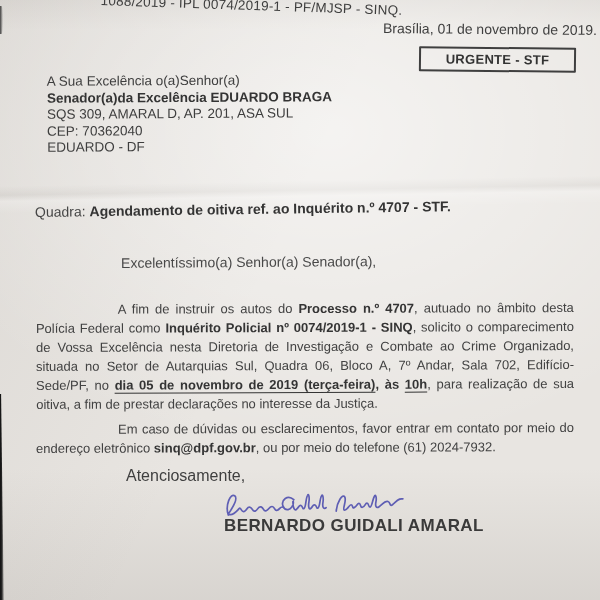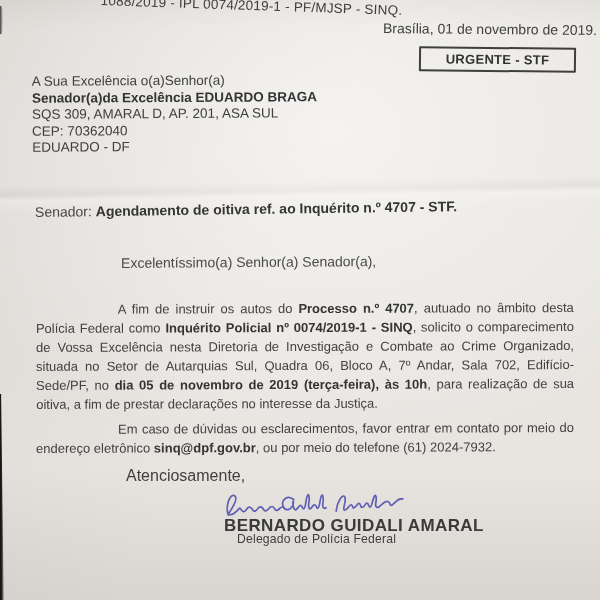--- a/index.html
+++ b/index.html
@@ -26,32 +26,32 @@
     border-radius:0 50% 50% 0;opacity:.85;
   }
   .edge-bottom{
     position:absolute;left:0;top:394px;width:5px;height:206px;
     background:linear-gradient(to right,#161616 25%,rgba(22,22,22,0));
     clip-path:polygon(0 0,22% 0,75% 100%,0 100%);
   }
   .txt{position:absolute;color:#454545;}
   .nowrap{white-space:nowrap;}
   .b{font-weight:700;color:#343434;}
-  .u{text-decoration-thickness:1.4px;text-underline-offset:2.5px;margin-top:8px;}
+  .u{text-decoration:underline;text-decoration-thickness:1.4px;text-underline-offset:2.5px;margin-top:8px;}
   .i{}
   .ref-line{left:101px;top:-7px;font-size:13.5px;letter-spacing:.2px;transform:rotate(1.9deg);transform-origin:0 0;color:#3e3e3e;}
   .date-line{left:383px;top:21px;font-size:14px;transform:rotate(.5deg);color:#3f3f3f;}
   .urgent-box{
     left:419px;top:47px;width:153px;height:21px;
     border:2px solid #3f3f3f;border-radius:1px;
     display:flex;align-items:center;justify-content:center;
     font-size:13px;font-weight:700;color:#333;letter-spacing:.3px;
     transform:rotate(.6deg);
   }
-  .recipient{left:32px;top:73px;font-size:13.5px;line-height:16.5px;transform:rotate(-.3deg);color:#3e3e3e;}
+  .recipient{left:47px;top:73px;font-size:13.5px;line-height:16.5px;transform:rotate(-.3deg);color:#3e3e3e;}
   .subject{left:35px;top:204px;font-size:14px;transform:rotate(-.8deg);transform-origin:0 50%;}
   .salutation{left:121px;top:254px;font-size:14px;transform:rotate(-.4deg);color:#484848;}
   .para{left:36px;width:538px;font-size:13px;line-height:19px;text-align:justify;text-indent:82px;transform:rotate(-.2deg);color:#424242;}
   .para1{top:299px;}
   .para2{top:419px;}
   .closing{left:126px;top:467px;font-size:16px;color:#3f3f3f;}
   .sig-hand{left:222px;top:485px;width:186px;height:40px;transform:rotate(-2deg);}
   .sig-name{left:224px;top:516px;font-size:17px;letter-spacing:.4px;color:#3a3a3a;font-weight:700;}
   .sig-title{left:237px;top:532px;font-size:12.2px;letter-spacing:.2px;color:#3f3f3f;}
 </style>
@@ -69,21 +69,21 @@
   </div>
 
   <div class="txt recipient">
     <div>A Sua Excelência o(a)Senhor(a)</div>
     <div class="b">Senador(a)da Excelência EDUARDO BRAGA</div>
     <div>SQS 309, AMARAL D, AP. 201, ASA SUL</div>
     <div>CEP: 70362040</div>
     <div>EDUARDO - DF</div>
   </div>
 
-  <div class="txt subject nowrap"><span>Senador: </span><span class="b">Agendamento de oitiva ref. ao Inquérito n.º 4707 - STF.</span></div>
+  <div class="txt subject nowrap"><span>Quadra: </span><span class="b">Agendamento de oitiva ref. ao Inquérito n.º 4707 - STF.</span></div>
 
   <div class="txt salutation nowrap">Excelentíssimo(a) Senhor(a) Senador(a),</div>
 
   <div class="txt para para1"><span>A fim de instruir os autos do </span><span class="b">Processo n.º 4707</span><span>, autuado no âmbito desta Polícia Federal como </span><span class="b">Inquérito Policial nº 0074/2019-1 - SINQ</span><span>, solicito o comparecimento de Vossa Excelência nesta Diretoria de Investigação e Combate ao Crime Organizado, situada no Setor de Autarquias Sul, Quadra 06, Bloco A, 7º Andar, Sala 702, Edifício-Sede/PF, no </span><span class="b u">dia 05 de novembro de 2019 (terça-feira)</span><span class="b">, às </span><span class="b u">10h</span><span>, para realização de sua oitiva, a fim de prestar declarações no interesse da Justiça.</span></div>
 
   <div class="txt para para2"><span>Em caso de dúvidas ou esclarecimentos, favor entrar em contato por meio do endereço eletrônico </span><span class="b i">sinq@dpf.gov.br</span><span>, ou por meio do telefone (61) 2024-7932.</span></div>
 
   <div class="txt closing nowrap">Atenciosamente,</div>
 
   <div class="txt sig-hand" role="img" aria-label="Bernardo Guidali Amaral">
@@ -91,17 +91,16 @@
       <g fill="none" stroke="#4c4cae" stroke-width="1.7" stroke-linecap="round" stroke-linejoin="round" opacity="0.88">
         <path d="M6 27 C3 17 9 5 13 8 C17 11 9 22 6 26 C10 29 15 23 17 21 C19 19 19 25 22 24 C25 23 25 19 28 20 C31 21 30 25 33 24 C36 23 36 19 39 20 C42 21 41 25 44 24 C47 23 47 20 50 20 C53 20 52 25 55 24 C58 23 58 20 61 21"></path>
         <path d="M72 14 C66 8 59 14 61 20 C63 26 69 24 71 19 C72 16 71 14 71 17 C71 21 72 25 74 24 C77 22 77 19 79 20 C81 21 80 24 82 23 C84 22 84 12 86 10 C87 8 88 12 87 17 C86 22 87 25 89 23 C91 21 91 19 93 20 C95 21 94 24 96 23 C98 22 98 13 100 11 C101 9 102 13 101 18 C100 23 102 25 104 23"></path>
         <path d="M114 27 C115 18 121 9 123 13 C125 17 120 25 122 26 C125 27 127 21 129 21 C131 21 130 25 132 24 C135 23 135 20 137 20 C139 20 138 24 140 24 C143 24 143 20 145 20 C147 20 146 24 148 24 C150 24 151 15 153 13 C154 11 155 15 154 19 C153 23 154 26 157 24 C160 22 163 18 166 19 C169 20 167 25 171 22 C174 19 177 16 181 17"></path>
       </g>
     </svg>
   </div>
 
   <div class="txt sig-name nowrap">BERNARDO GUIDALI AMARAL</div>
 
-  <div class="txt sig-title nowrap">Delegado de Polícia Federal</div>
 
   <div class="edge-top"></div>
   <div class="edge-bottom"></div>
 </div>
 
 </body></html>

